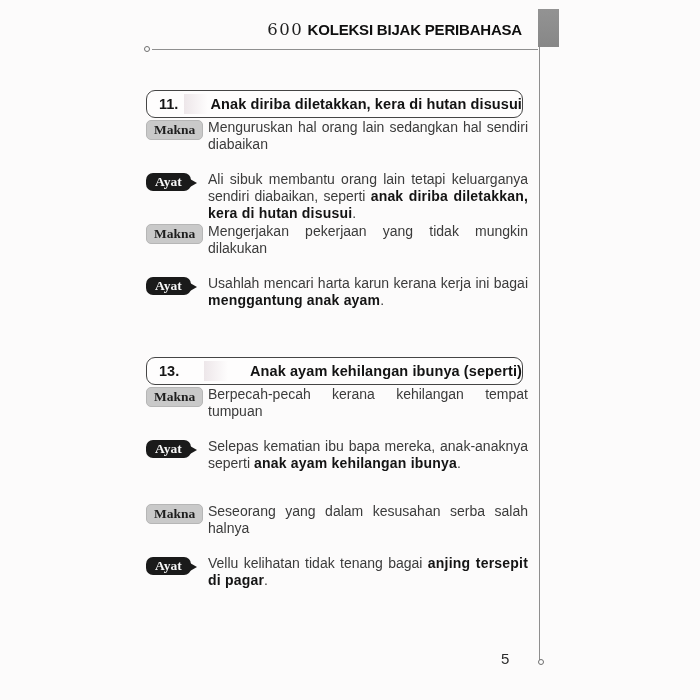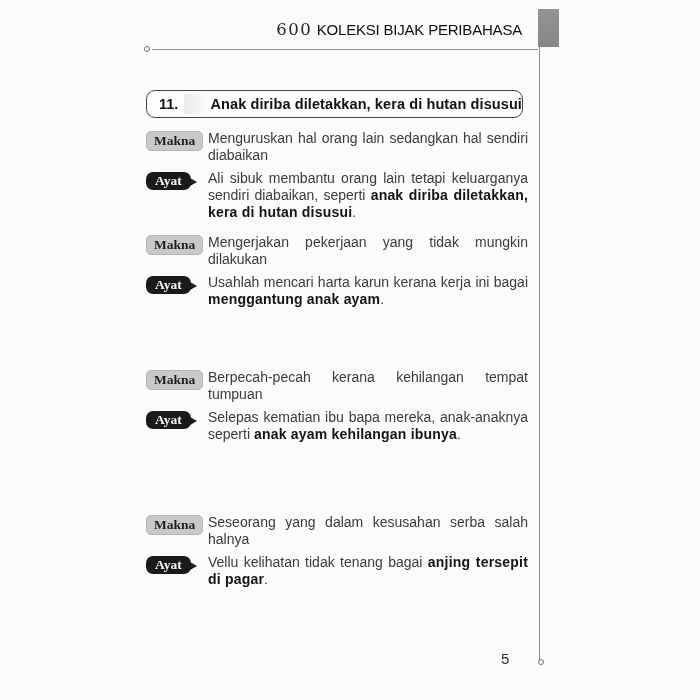--- a/index.html
+++ b/index.html
@@ -15,21 +15,21 @@
   .book-header {
     position:absolute; top:20px; left:150px; width:372px;
     text-align:right; white-space:nowrap; color:#141414;
   }
   .header-number {
     font-family:"DejaVu Serif", serif;
     font-size:16.5px; letter-spacing:1.5px; color:#222;
   }
   .header-title {
     font-family:"Liberation Sans", sans-serif;
-    font-weight:normal; font-size:15px; letter-spacing:-0.2px; color:#0f0f0f;
+    font-weight:bold; font-size:15px; letter-spacing:-0.2px; color:#0f0f0f;
   }
   .header-rule {
     position:absolute; top:49px; left:152px; width:386px; height:1px;
     background:#8f8f8f;
   }
   .rule-circle {
     position:absolute; width:6px; height:6px; border:1.3px solid #6f6f6f;
     border-radius:50%; background:#fdfdfd;
   }
   .rule-circle.left  { top:46px; left:144px; }
@@ -62,22 +62,22 @@
   .num-shade {
     flex:0 0 24px; height:20px;
     background:linear-gradient(90deg, rgba(198,178,188,0.30), rgba(198,178,188,0));
   }
   .entry-title {
     font-weight:bold; font-size:14.5px; color:#131313; letter-spacing:0.1px;
     white-space:nowrap;
   }
 
   .def-row { display:flex; align-items:flex-start; }
-  .makna-row { margin-top:12px; }
-  .ayat-row  { margin-top:6px; }
+  .makna-row { margin-top:1px; }
+  .ayat-row  { margin-top:18px; }
   .badge-col { flex:0 0 62px; padding-top:1px; }
   .def-text {
     flex:1; font-size:14px; line-height:17px; color:#3b3b3b;
     text-align:justify;
   }
   .def-text b { color:#141414; letter-spacing:0.2px; }
 
   .makna-badge {
     display:inline-block; background:#c9c9c9; border:1px solid #b6b6b6;
     border-radius:5px; padding:0 7px 1px;
@@ -139,20 +139,25 @@
       <span class="badge-col"><span class="makna-badge">Makna</span></span>
       <p class="def-text">Mengerjakan pekerjaan yang tidak mungkin dilakukan</p>
     </div>
     <div class="def-row ayat-row">
       <span class="badge-col"><span class="ayat-badge">Ayat</span></span>
       <p class="def-text"><span>Usahlah mencari harta karun kerana kerja ini bagai </span><b>menggantung anak ayam</b><span>.</span></p>
     </div>
   </section>
 
   <section class="entry" id="entry-2">
+    <div class="entry-box">
+      <span class="entry-num">13.</span>
+      <span class="num-shade"></span>
+      <span class="entry-title">Anak ayam kehilangan ibunya (seperti)</span>
+    </div>
     <div class="def-row makna-row">
       <span class="badge-col"><span class="makna-badge">Makna</span></span>
       <p class="def-text">Berpecah-pecah kerana kehilangan tempat tumpuan</p>
     </div>
     <div class="def-row ayat-row">
       <span class="badge-col"><span class="ayat-badge">Ayat</span></span>
       <p class="def-text"><span>Selepas kematian ibu bapa mereka, anak-anaknya seperti </span><b>anak ayam kehilangan ibunya</b><span>.</span></p>
     </div>
   </section>
 

